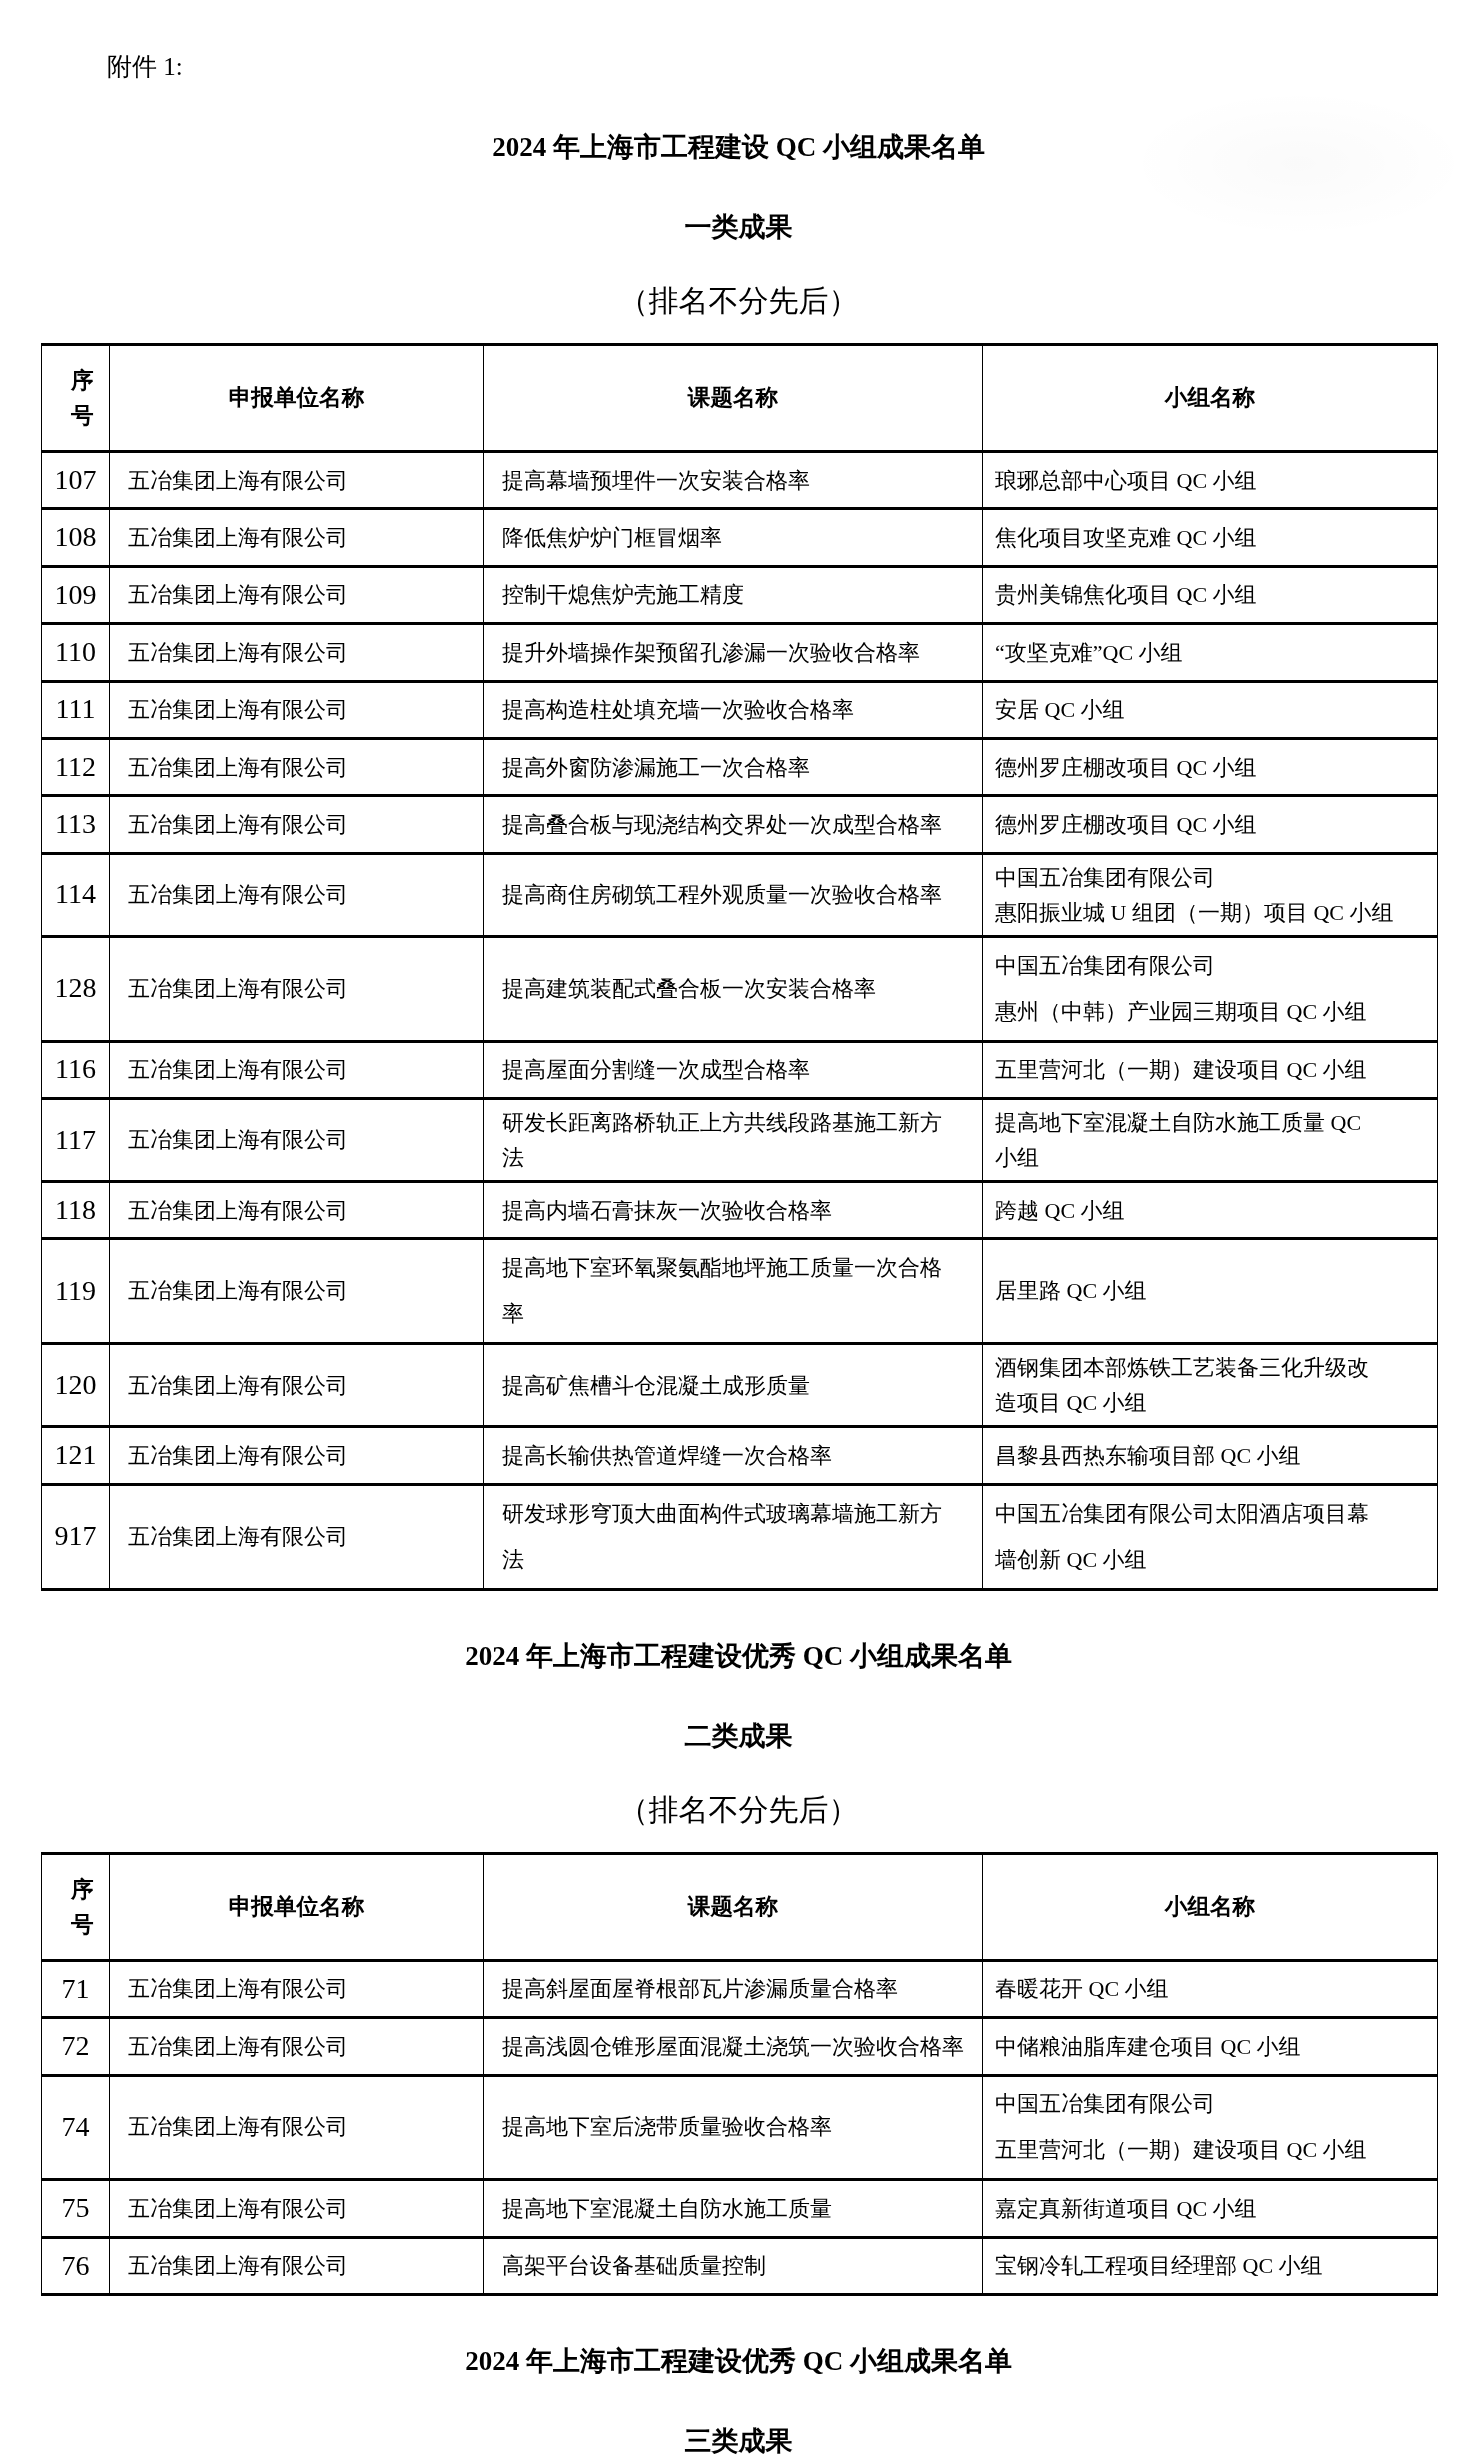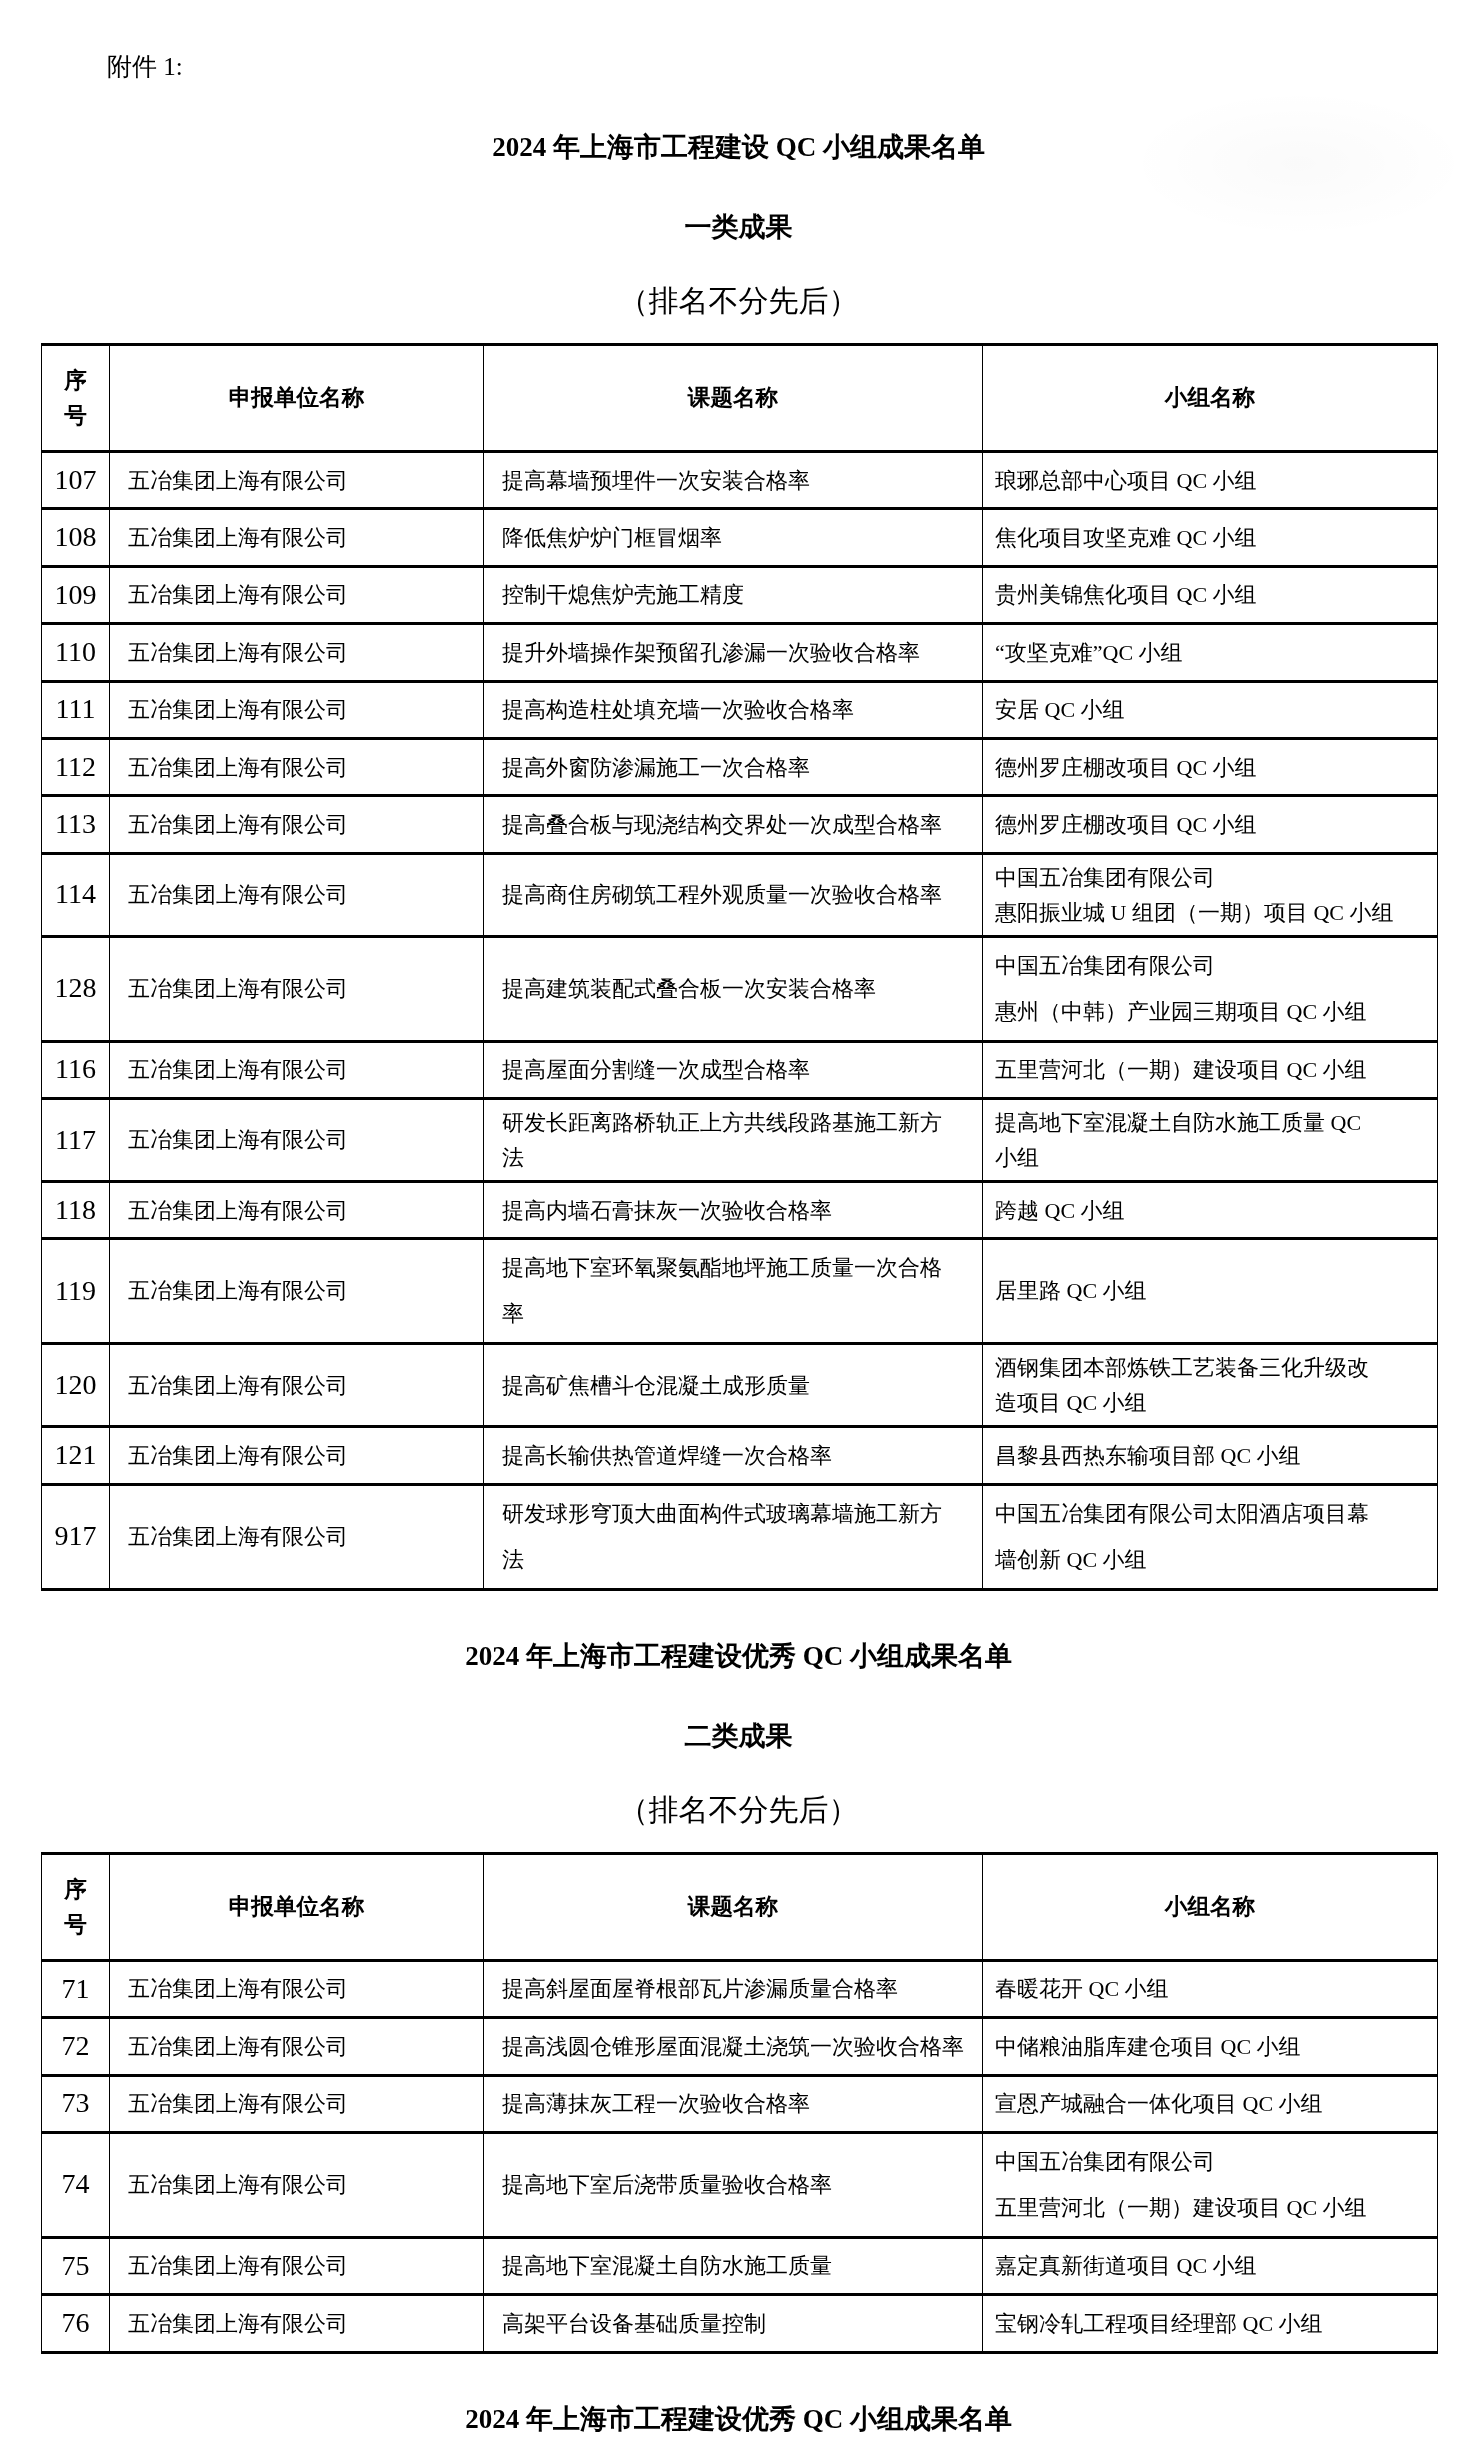--- a/index.html
+++ b/index.html
@@ -73,21 +73,21 @@
   }
 
   .qc-table th {
     font-size: 22.6px;
     font-weight: bold;
     text-align: center;
     height: 80px;
     line-height: 1.55;
     padding: 12px 6px;
   }
-  .qc-table th.c0 { padding: 0 15.5px; }
+  .qc-table th.c0 { padding: 0 15.5px; text-align: right; }
 
   .qc-table td {
     font-size: 22px;
     line-height: 1.6;
     padding: 4.8px 14.3px 4.8px 18px;
     white-space: pre-line;
     text-align: left;
   }
   .qc-table td.c0 {
     font-size: 28px;
@@ -261,26 +261,20 @@
               <td class="c1">五冶集团上海有限公司</td>
               <td class="c2">提高斜屋面屋脊根部瓦片渗漏质量合格率</td>
               <td class="c3">春暖花开 QC 小组</td>
             </tr>
             <tr class="h-s">
               <td class="c0">72</td>
               <td class="c1">五冶集团上海有限公司</td>
               <td class="c2">提高浅圆仓锥形屋面混凝土浇筑一次验收合格率</td>
               <td class="c3">中储粮油脂库建仓项目 QC 小组</td>
             </tr>
-            <tr class="h-s">
-              <td class="c0">73</td>
-              <td class="c1">五冶集团上海有限公司</td>
-              <td class="c2">提高薄抹灰工程一次验收合格率</td>
-              <td class="c3">宣恩产城融合一体化项目 QC 小组</td>
-            </tr>
             <tr class="h-l">
               <td class="c0">74</td>
               <td class="c1">五冶集团上海有限公司</td>
               <td class="c2">提高地下室后浇带质量验收合格率</td>
               <td class="c3">中国五冶集团有限公司
 五里营河北（一期）建设项目 QC 小组</td>
             </tr>
             <tr class="h-s">
               <td class="c0">75</td>
               <td class="c1">五冶集团上海有限公司</td>

